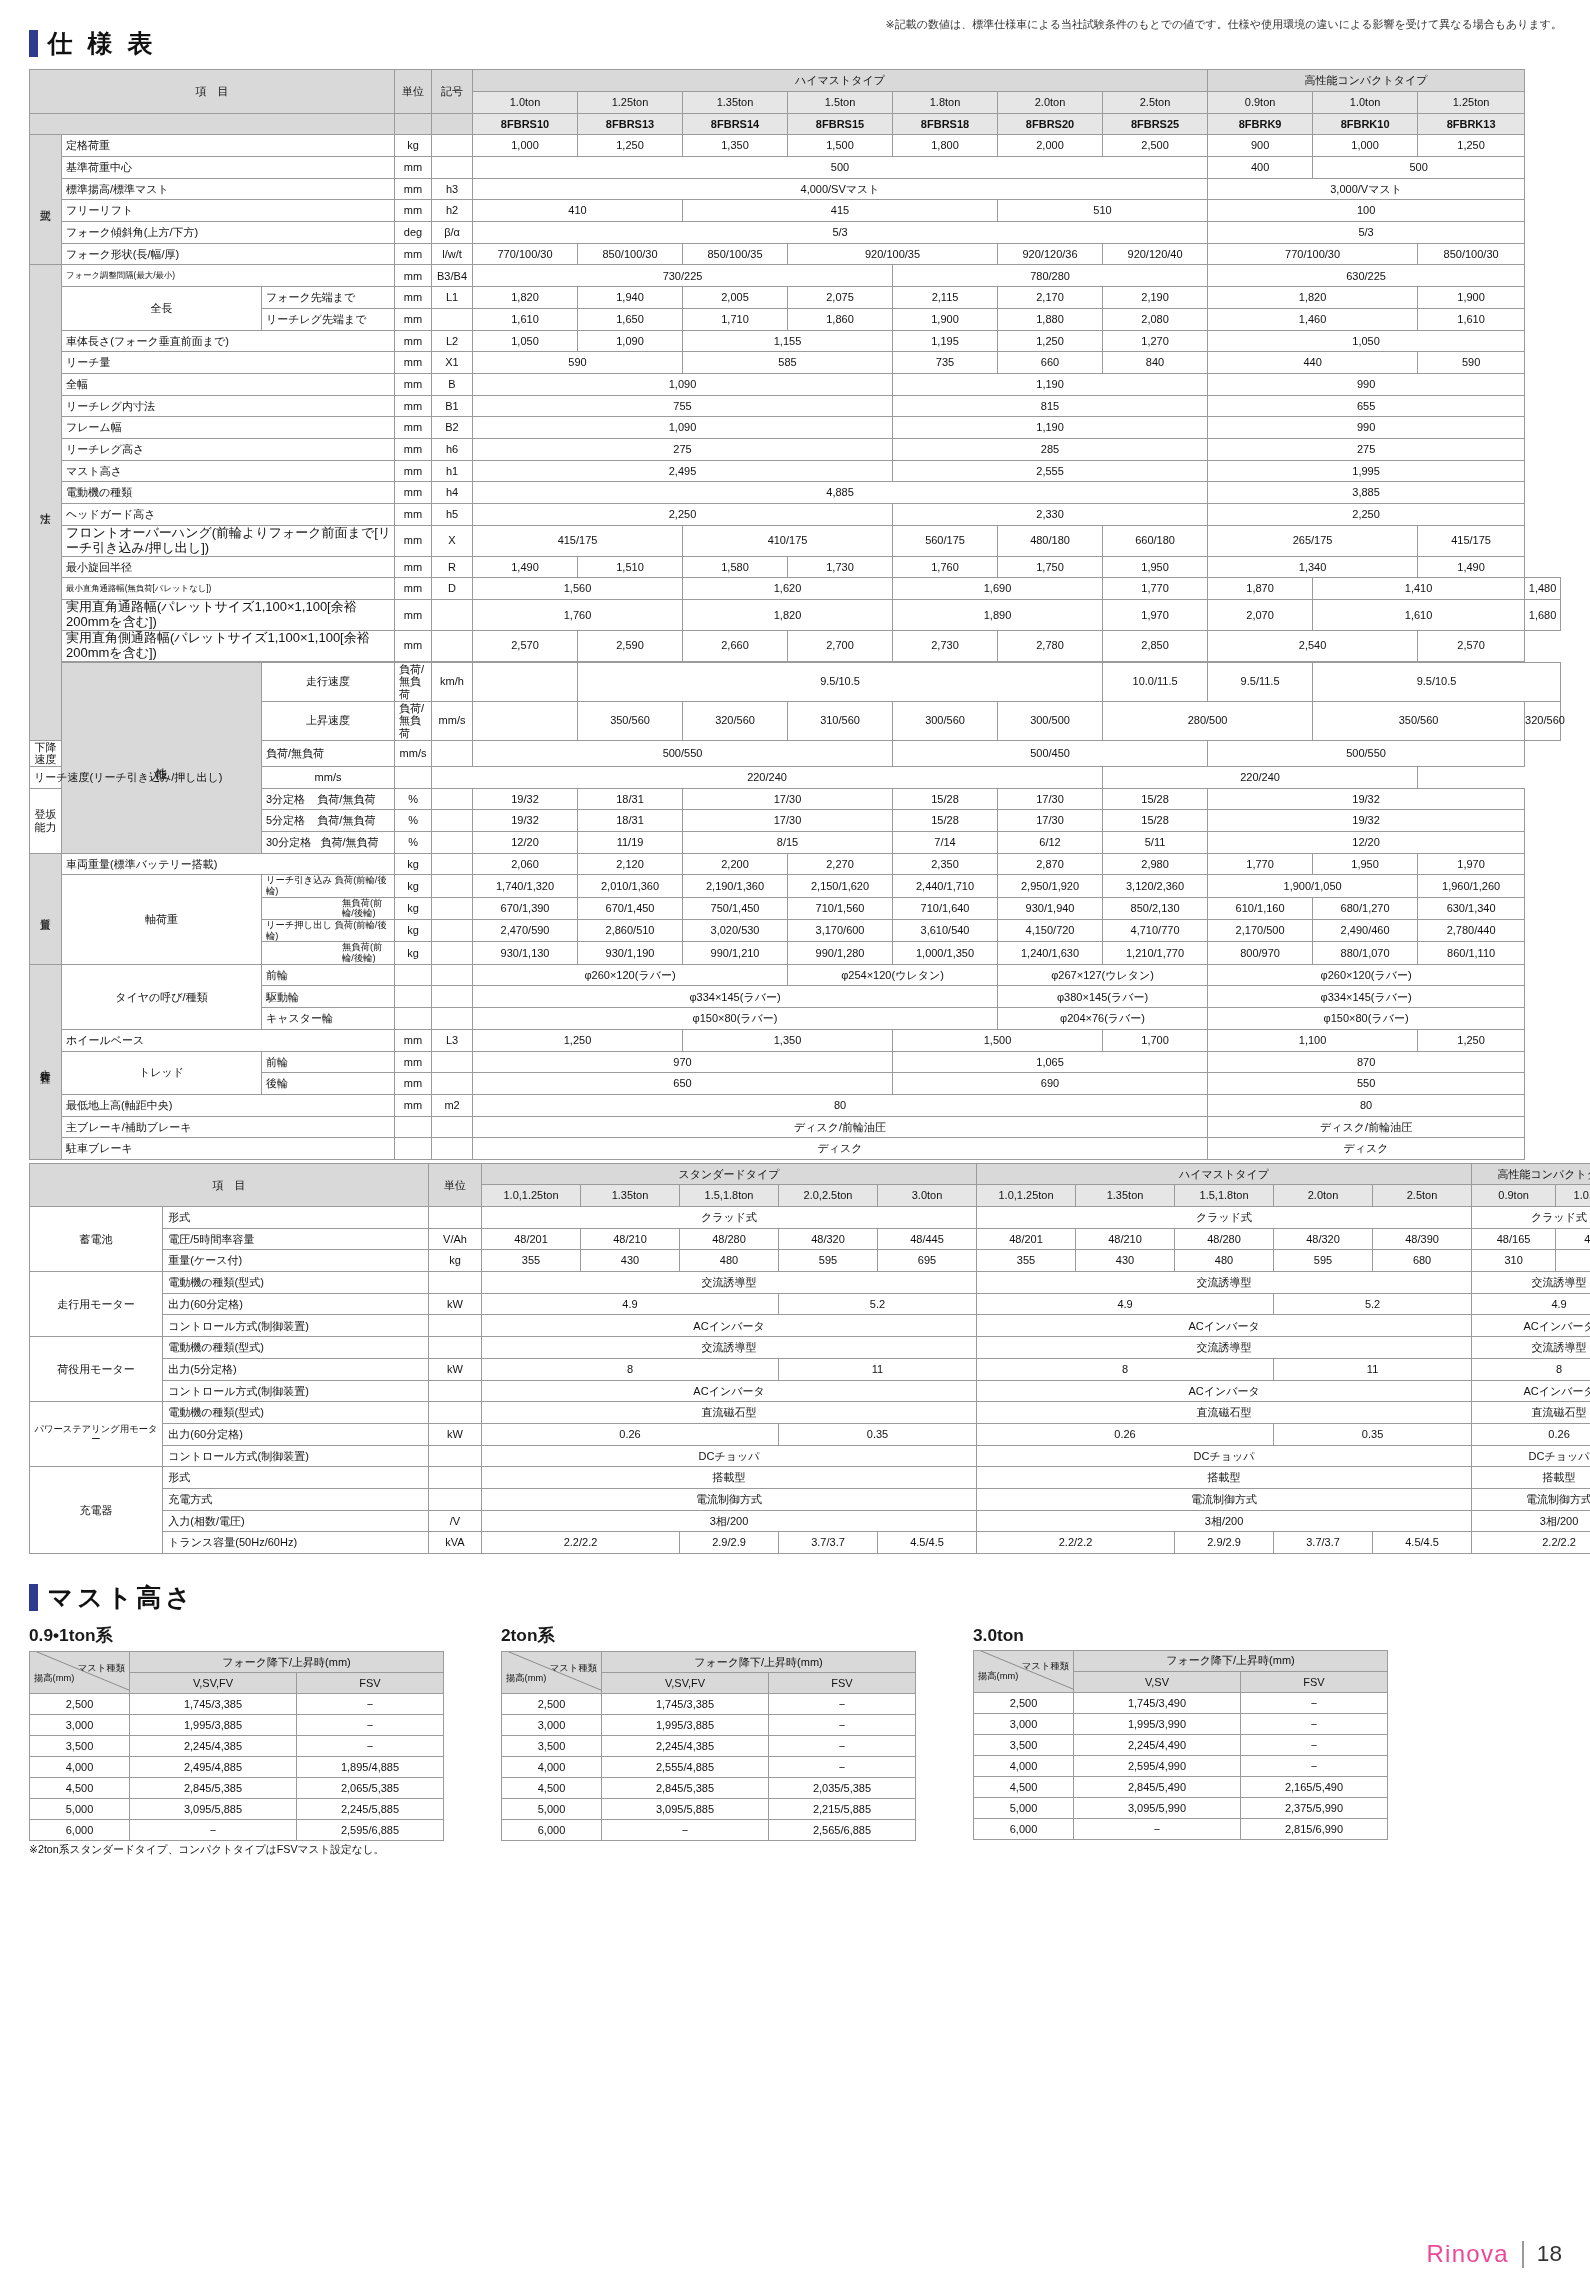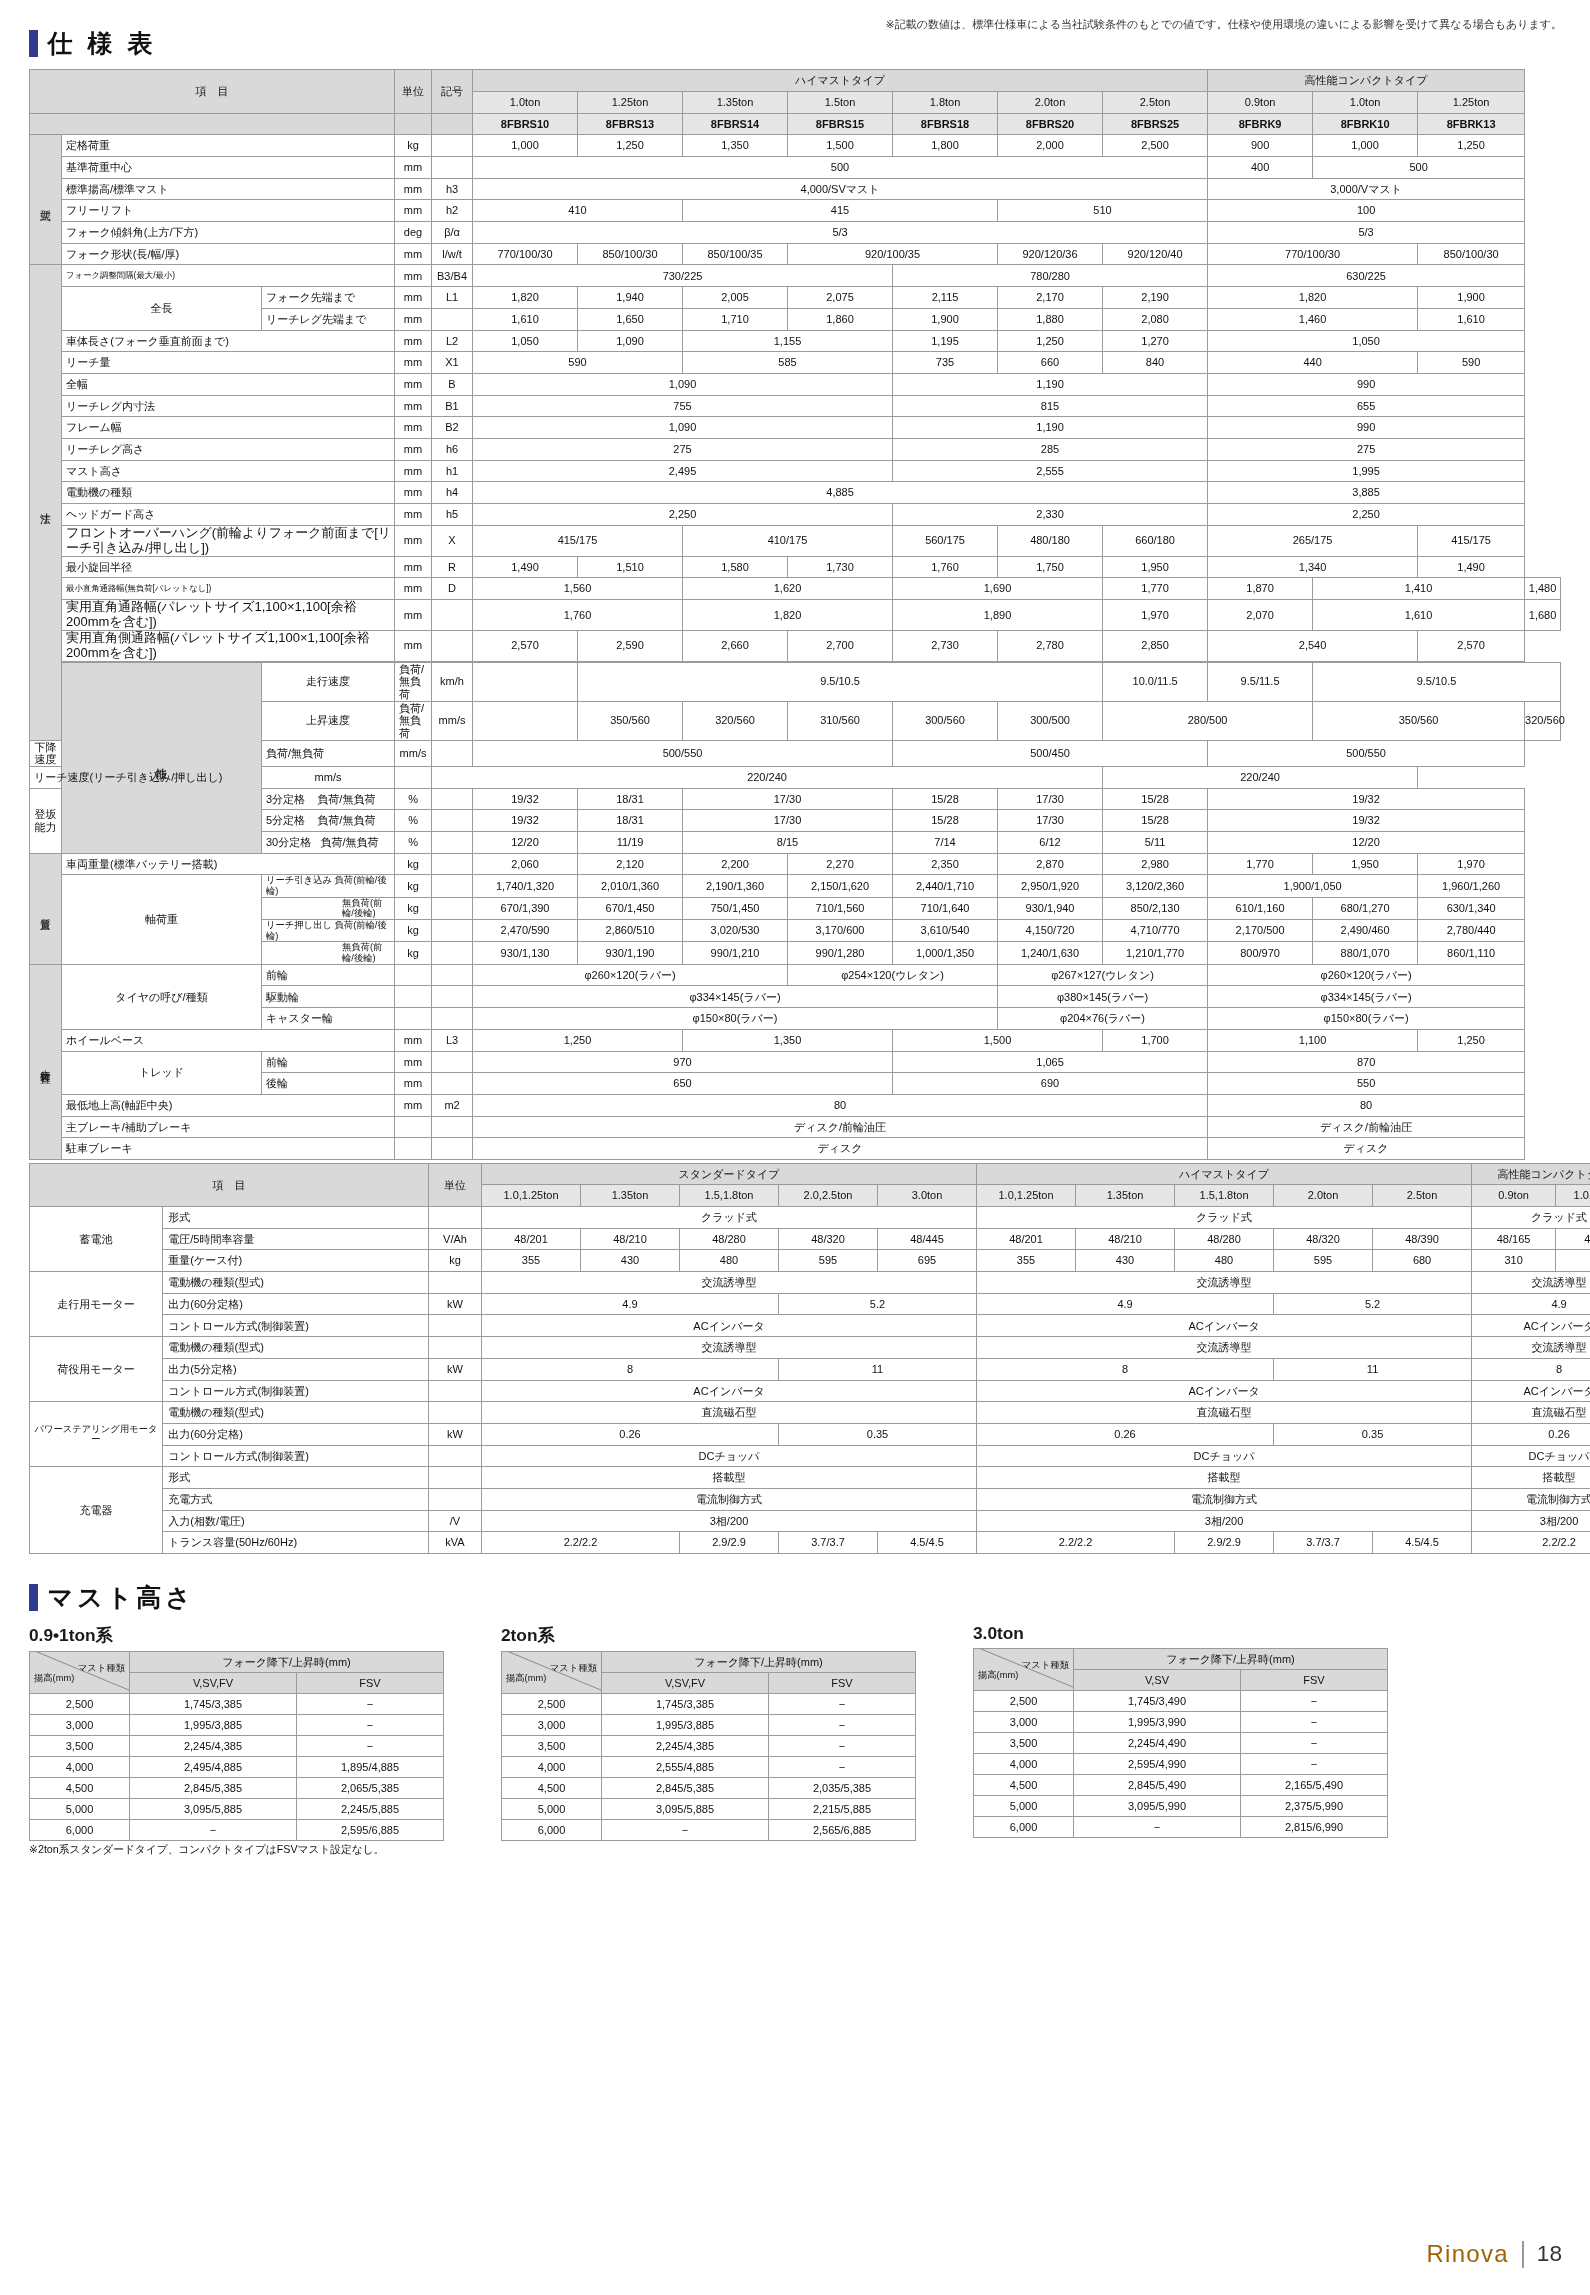--- a/index.html
+++ b/index.html
@@ -18,30 +18,30 @@
   .vcat{background:#d9d9d9;width:17.3px;font-size:10.7px;letter-spacing:1.3px;}
   .vtxt{writing-mode:vertical-rl;text-orientation:upright;display:inline-block;line-height:1;}
   .small{font-size:9.3px;}
   .xsmall{font-size:8.4px;}
   .tiny{font-size:13px;}
   
   .bat{width:1532px;font-size:11px;margin-top:2.7px;}
   .bat td{border:0.7px solid #9b9b9b;padding:0;height:20.7px;text-align:center;vertical-align:middle;color:#111;line-height:1.15;}
   .bat td.l{text-align:left;padding-left:5.3px;}
   
-  .mastwrap{display:flex;gap:57px;margin-top:4px;}
+  .mastwrap{display:flex;gap:57px;margin-top:4px;align-items:center;}
   .mast{font-size:11px;}
   .mast td{border:0.7px solid #9b9b9b;height:20px;text-align:center;vertical-align:middle;padding:0 4px;color:#111;}
   .mast .hd{background:#d9d9d9;}
   .mast .corner{position:relative;background:#d9d9d9;overflow:hidden;}
   .mast .corner .d{position:absolute;left:-5.3px;top:-5.3px;width:160%;height:160%;}
   .mast-label{font-size:17.3px;font-weight:bold;margin:17.3px 0 4px 0;}
   .footnote{font-size:10.7px;margin-top:5.3px;color:#111;}
   .footer{position:absolute;right:29px;bottom:27px;display:flex;align-items:center;gap:13.3px;}
-  .footer .brand{font-size:24px;letter-spacing:1.3px;color:#a16207;}
+  .footer .brand{font-size:24px;letter-spacing:1.3px;color:#ec4899;}
   .footer .sep{width:1.3px;height:27px;background:#999;display:inline-block;}
   .footer .pg{font-size:22.6px;color:#333;}
 </style>
 </head>
 <body>
 
 <div class="page">
 
   <div class="note-top">※記載の数値は、標準仕様車による当社試験条件のもとでの値です。仕様や使用環境の違いによる影響を受けて異なる場合もあります。</div>
 

